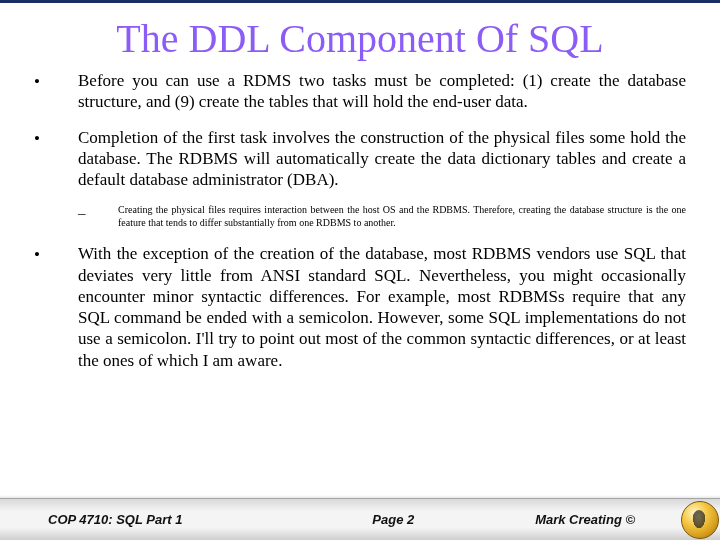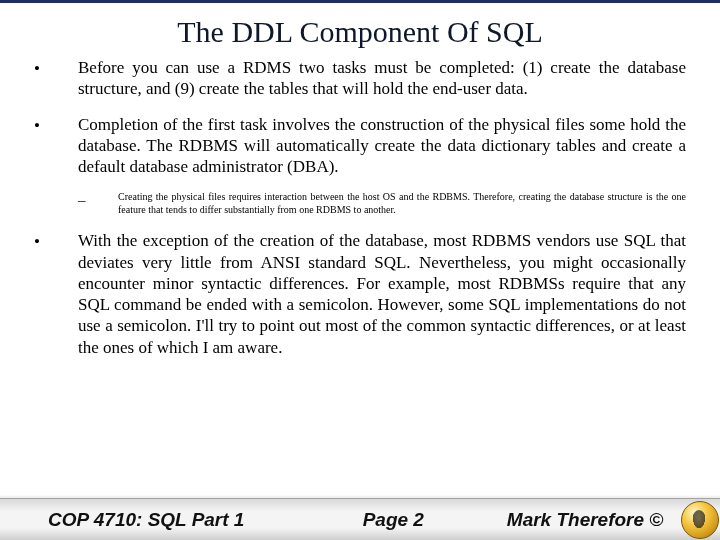--- a/index.html
+++ b/index.html
@@ -6,22 +6,22 @@
   html, body { width: 720px; height: 540px; overflow: hidden; font-family: "Times New Roman", Times, serif; }
   .slide {
     width: 720px;
     height: 540px;
     background: #ffffff;
     position: relative;
     border-top: 3px solid #1a2f66;
   }
   .title {
     text-align: center;
-    font-size: 30px;
-    color: #0f172a;
+    font-size: 40px;
+    color: #8b5cf6;
     padding: 12px 20px 8px 20px;
     font-weight: normal;
   }
   .content {
     padding: 0 34px 0 34px;
   }
   .bullet-row {
     display: flex;
     margin-bottom: 14px;
   }
@@ -71,21 +71,21 @@
     left: 0; right: 0; top: -4px;
     height: 4px;
     background: linear-gradient(to bottom, rgba(0,0,0,0) 0%, rgba(0,0,0,0.12) 100%);
   }
   .footer-inner {
     width: 100%;
     display: flex;
     align-items: center;
     padding: 0 1px 0 48px;
     font-family: Arial, Helvetica, sans-serif;
-    font-size: 19px;
+    font-size: 13px;
     font-weight: bold;
     font-style: italic;
     color: #111;
     justify-content: flex-end;
   }
   .footer-left { flex: 1.3; text-align: left; }
   .footer-center { flex: 1; text-align: center; }
   .footer-right { flex: 1; text-align: center; }
   .logo {
     width: 38px;
@@ -134,18 +134,18 @@
       <div class="bullet-mark">•</div>
       <div class="bullet-text">With the exception of the creation of the database, most RDBMS vendors use SQL that deviates very little from ANSI standard SQL. Nevertheless, you might occasionally encounter minor syntactic differences.  For example, most RDBMSs require that any SQL command be ended with a semicolon.  However, some SQL implementations do not use a semicolon.  I'll try to point out most of the common syntactic differences, or at least the ones of which I am aware.</div>
     </div>
 
   </div>
 
   <div class="footer-band">
     <div class="footer-inner">
       <div class="footer-left">COP 4710: SQL Part 1</div>
       <div class="footer-center">Page 2</div>
-      <div class="footer-right">Mark Therefore ©</div>
+      <div class="footer-right">Mark Creating ©</div>
       <div class="logo"></div>
     </div>
   </div>
 
 </div>
 
 </body></html>

